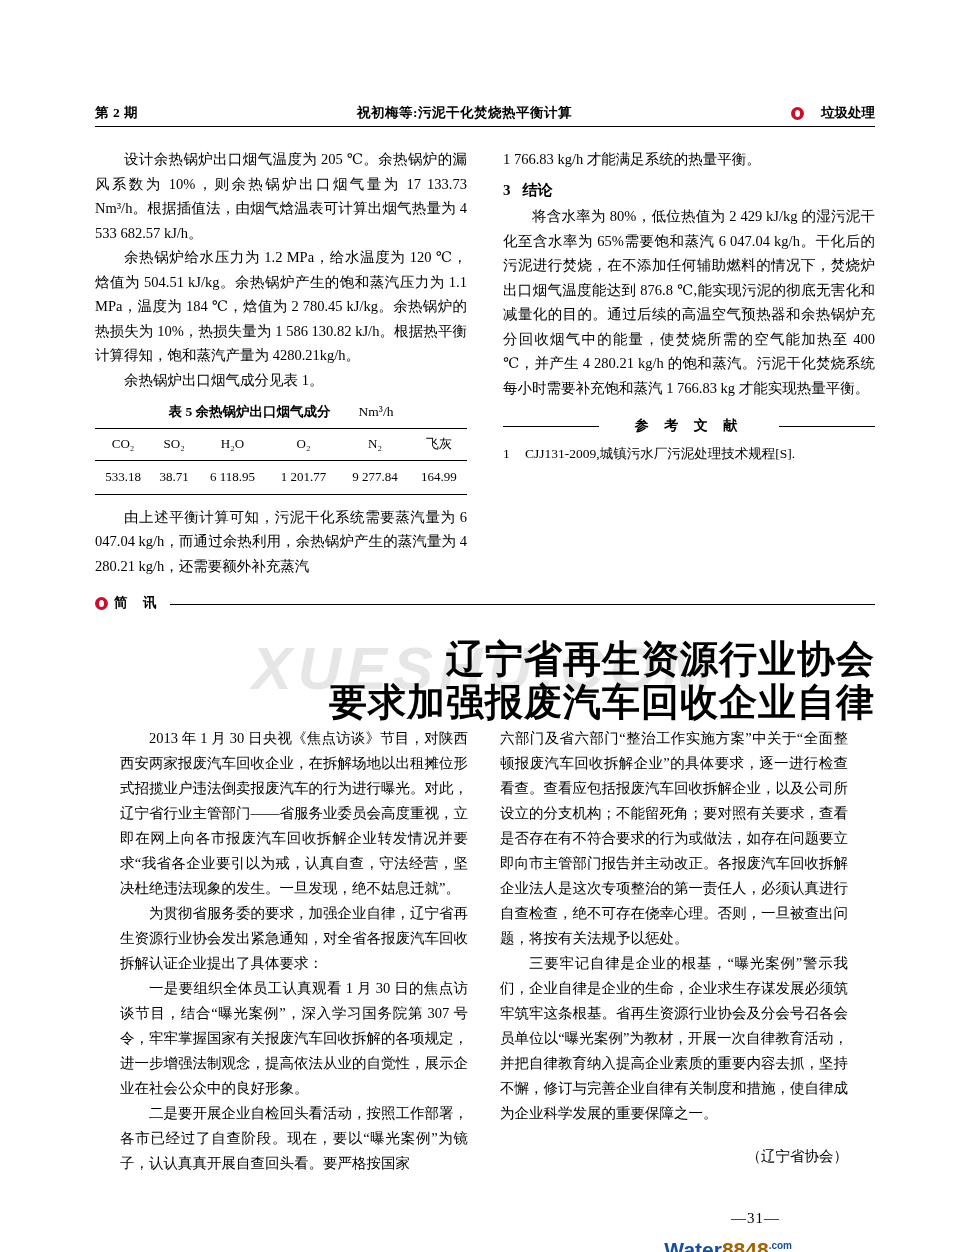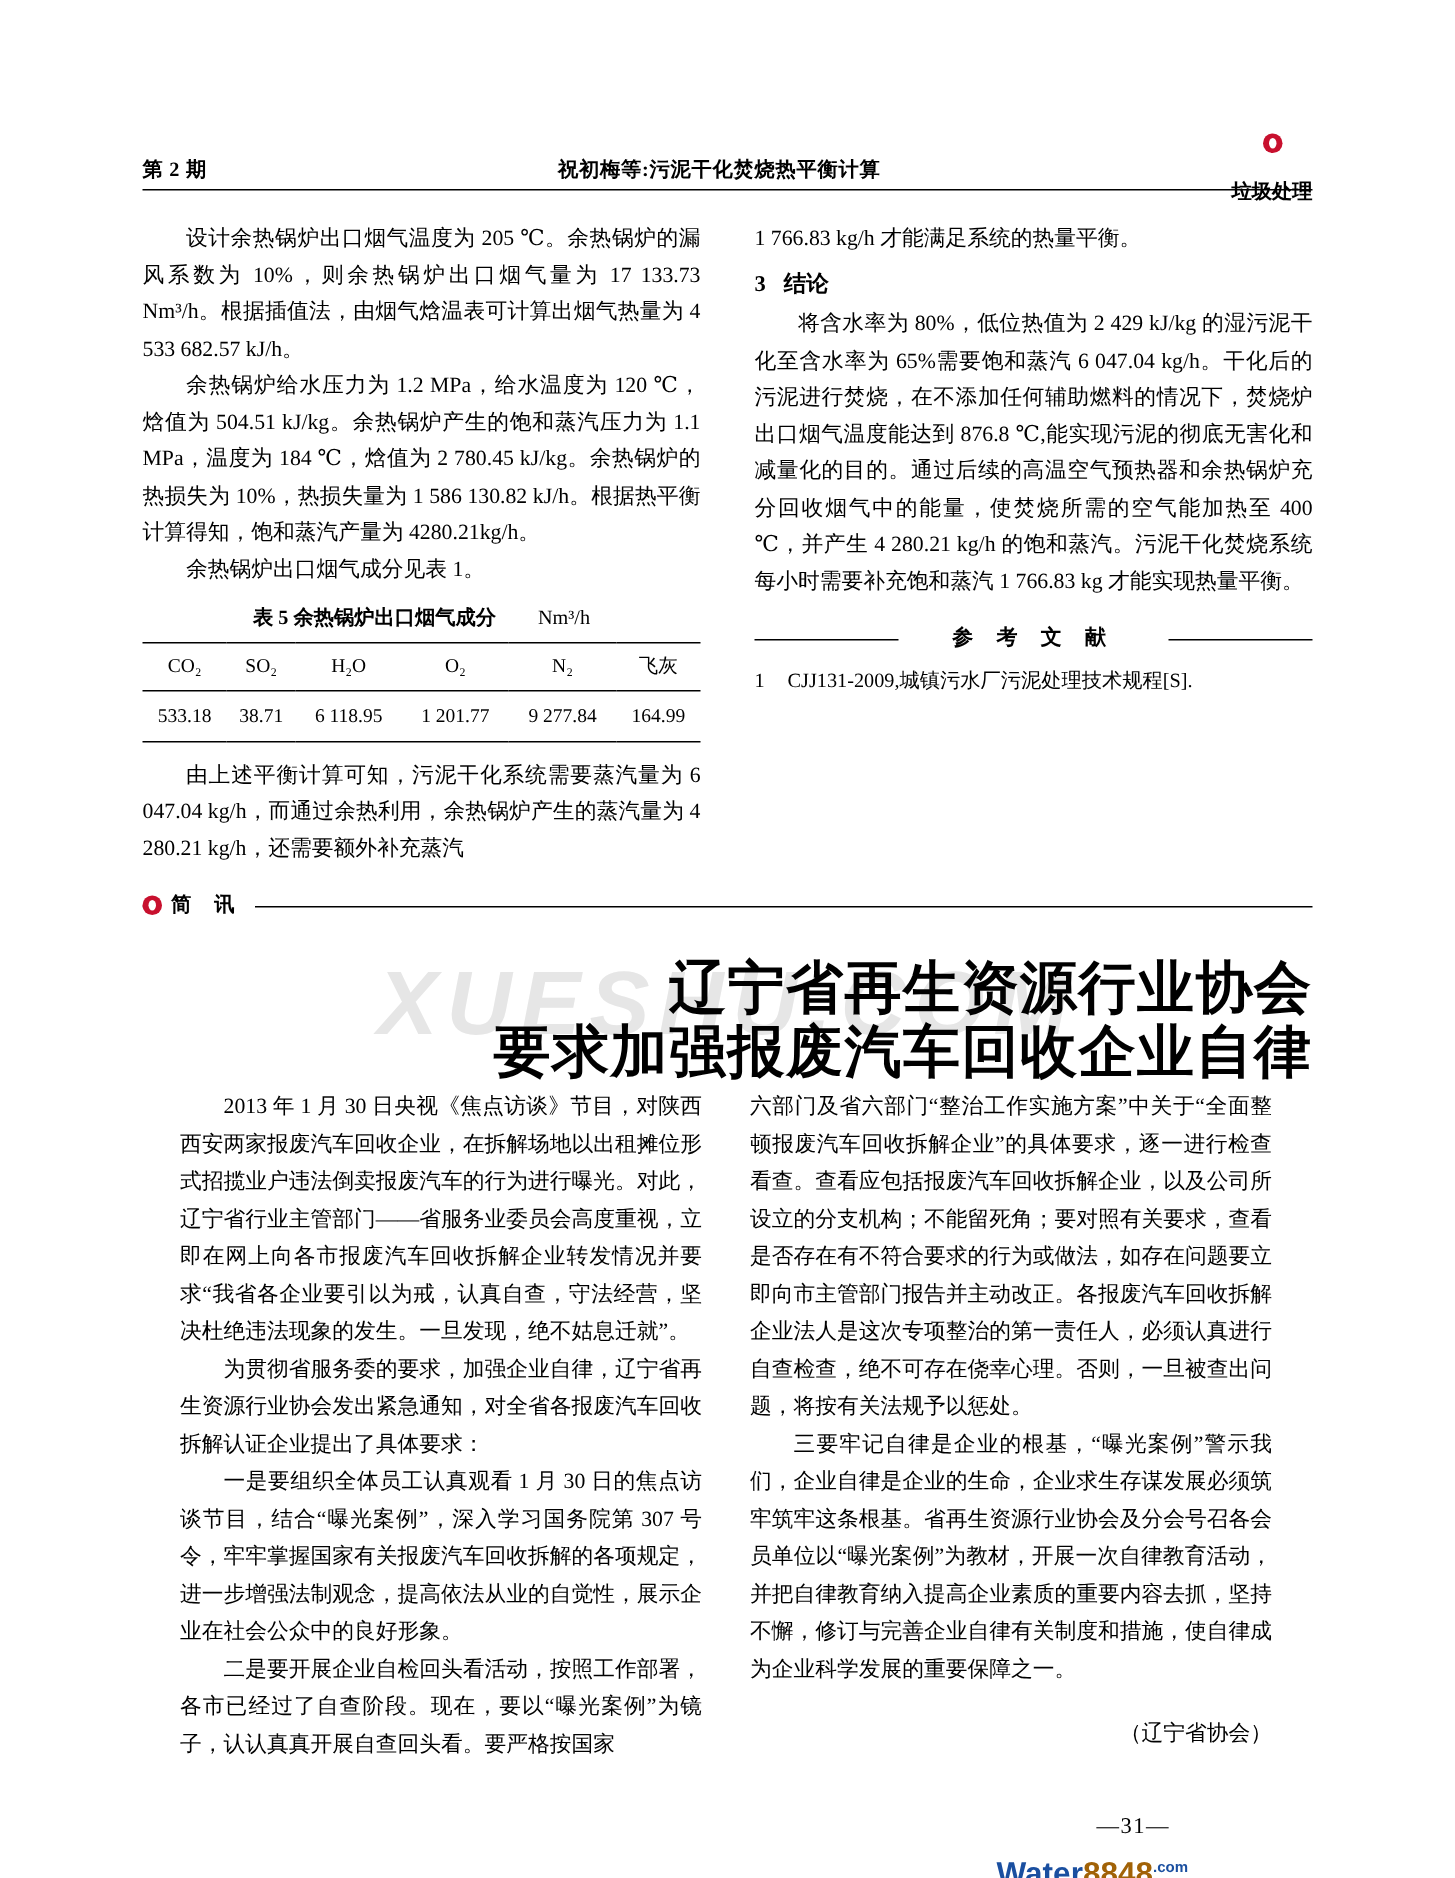--- a/index.html
+++ b/index.html
@@ -39,21 +39,20 @@
   .header .h-left { letter-spacing: 0.5px; }
   .header .h-center {
     flex: 1;
     text-align: center;
     letter-spacing: 0.5px;
   }
   .header .h-right {
     display: flex;
     align-items: center;
     gap: 17px;
-    flex-direction: column;
   }
   .flower-icon {
     display: inline-block;
     width: 13px;
     height: 13px;
     border-radius: 50%;
     background: #c8102e;
     position: relative;
   }
   .flower-icon::before {

